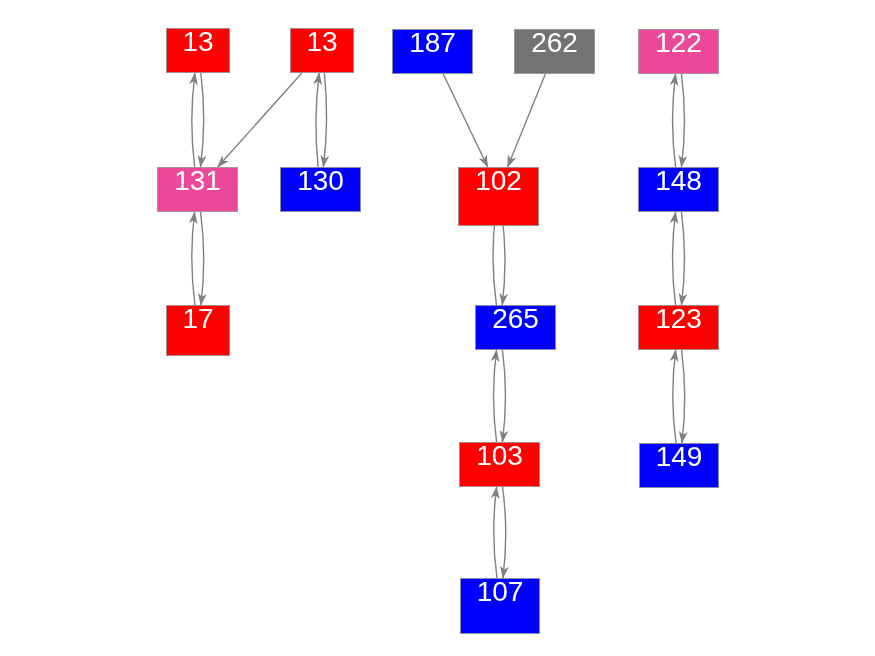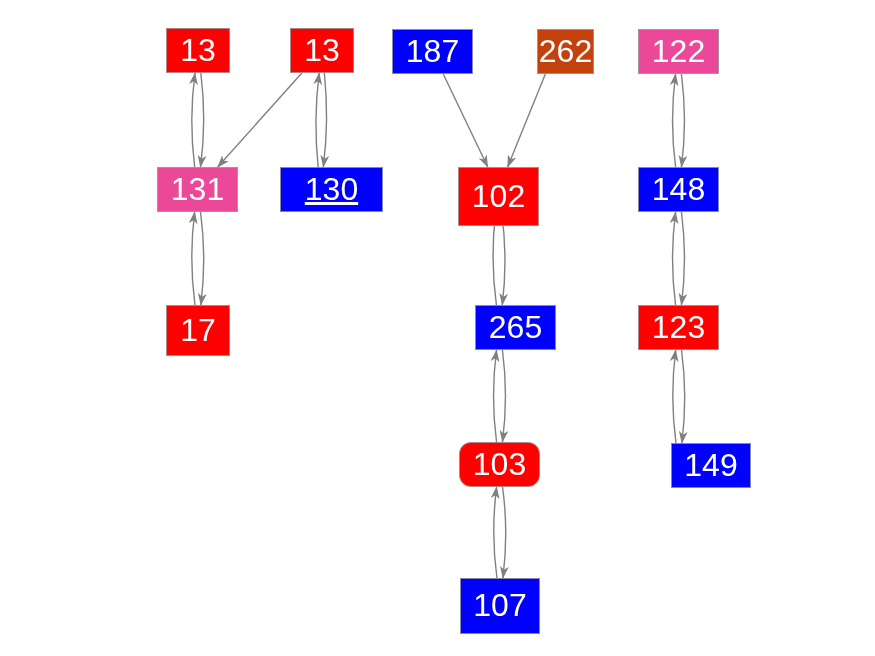--- a/index.html
+++ b/index.html
@@ -20,25 +20,25 @@
     left: 0;
     top: 0;
     width: 875px;
     height: 656px;
     pointer-events: none;
   }
   .graph-node {
     position: absolute;
     box-sizing: border-box;
     display: flex;
-    align-items: center;
+    align-items: flex-start;
     justify-content: center;
     color: #ffffff;
     font-family: "Liberation Sans", sans-serif;
-    font-size: 32px;
+    font-size: 28px;
     line-height: 1;
     letter-spacing: 0px;
     border: 1px solid rgba(160,160,160,0.85);
     z-index: 2;
   }
   .node-label {
     display: block;
     transform: translateY(-1px);
   }
 </style>
@@ -77,50 +77,50 @@
   <div id="node-layer">
       <div class="graph-node" style="left: 166px; top: 28px; width: 64px; height: 45px; background: rgb(255, 0, 0);">
         <span class="node-label">13</span>
       </div>
       <div class="graph-node" style="left: 290px; top: 28px; width: 64px; height: 45px; background: rgb(255, 0, 0);">
         <span class="node-label">13</span>
       </div>
       <div class="graph-node" style="left: 392px; top: 29px; width: 81px; height: 45px; background: rgb(0, 0, 255);">
         <span class="node-label">187</span>
       </div>
-      <div class="graph-node" style="left: 514px; top: 29px; width: 57px; height: 45px; background: #c2410c; margin-left: 23px;">
+      <div class="graph-node" style="left: 514px; top: 29px; width: 81px; height: 45px; background: #737373;">
         <span class="node-label">262</span>
       </div>
       <div class="graph-node" style="left: 638px; top: 29px; width: 81px; height: 45px; background: #ec4899;">
         <span class="node-label">122</span>
       </div>
       <div class="graph-node" style="left: 157px; top: 167px; width: 81px; height: 45px; background: #ec4899;">
         <span class="node-label">131</span>
       </div>
-      <div class="graph-node" style="left: 280px; top: 167px; width: 103px; height: 45px; background: rgb(0, 0, 255); text-decoration: underline;">
+      <div class="graph-node" style="left: 280px; top: 167px; width: 81px; height: 45px; background: rgb(0, 0, 255);">
         <span class="node-label">130</span>
       </div>
       <div class="graph-node" style="left: 458px; top: 167px; width: 81px; height: 59px; background: rgb(255, 0, 0);">
         <span class="node-label">102</span>
       </div>
       <div class="graph-node" style="left: 638px; top: 167px; width: 81px; height: 45px; background: rgb(0, 0, 255);">
         <span class="node-label">148</span>
       </div>
       <div class="graph-node" style="left: 166px; top: 305px; width: 64px; height: 51px; background: rgb(255, 0, 0);">
         <span class="node-label">17</span>
       </div>
       <div class="graph-node" style="left: 459px; top: 305px; width: 81px; height: 45px; background: rgb(0, 0, 255); margin-left: 16px;">
         <span class="node-label">265</span>
       </div>
       <div class="graph-node" style="left: 638px; top: 305px; width: 81px; height: 45px; background: rgb(255, 0, 0);">
         <span class="node-label">123</span>
       </div>
-      <div class="graph-node" style="left: 459px; top: 442px; width: 81px; height: 45px; background: rgb(255, 0, 0); border-radius: 12px;">
+      <div class="graph-node" style="left: 459px; top: 442px; width: 81px; height: 45px; background: rgb(255, 0, 0);">
         <span class="node-label">103</span>
       </div>
-      <div class="graph-node" style="left: 639px; top: 443px; width: 80px; height: 45px; background: rgb(0, 0, 255); margin-left: 32px;">
+      <div class="graph-node" style="left: 639px; top: 443px; width: 80px; height: 45px; background: rgb(0, 0, 255);">
         <span class="node-label">149</span>
       </div>
       <div class="graph-node" style="left: 460px; top: 578px; width: 80px; height: 56px; background: rgb(0, 0, 255);">
         <span class="node-label">107</span>
       </div>
     </div>
 </div>
 
 </body></html>

